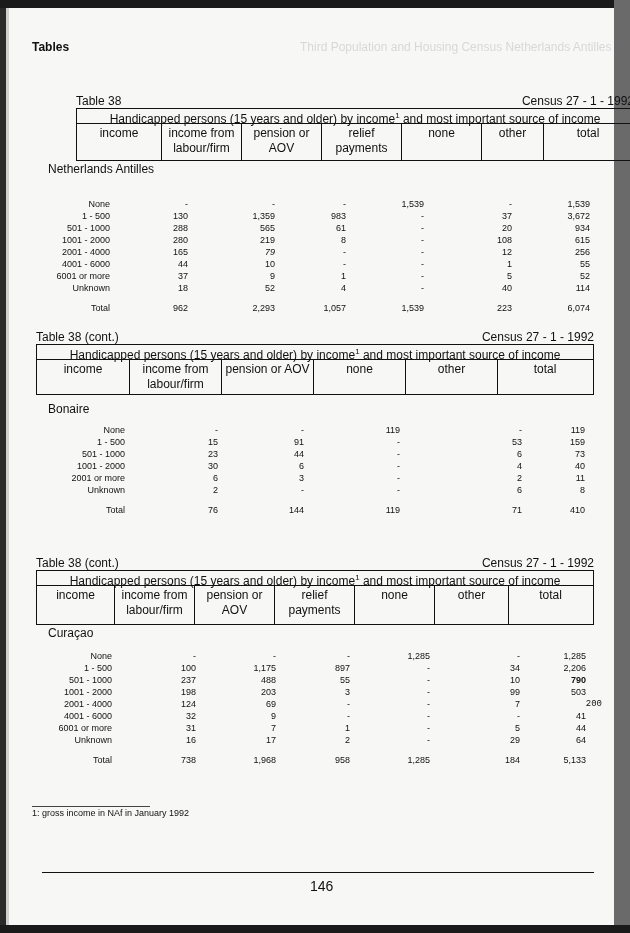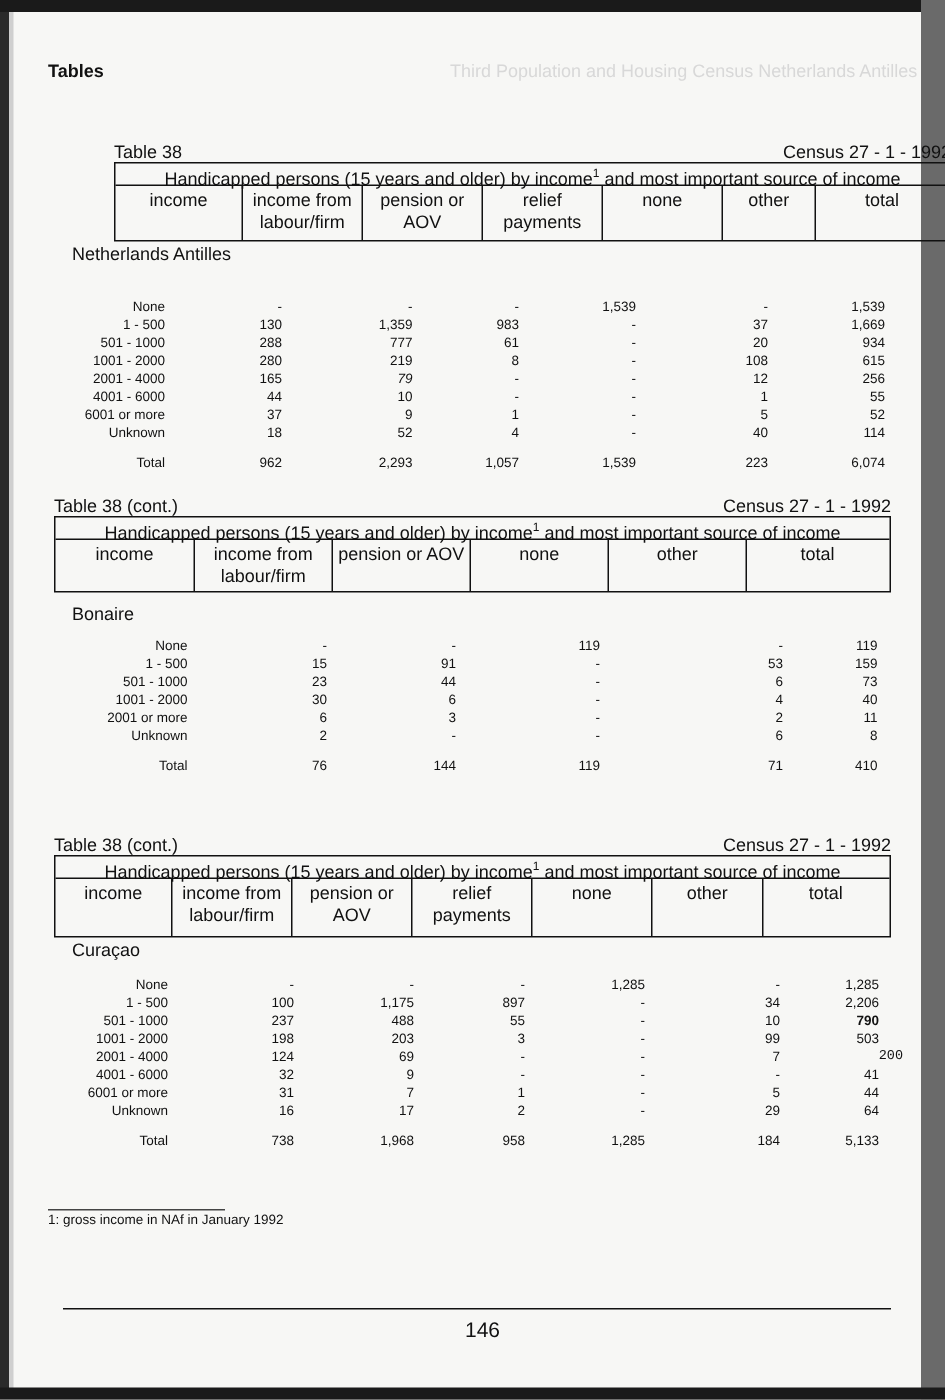--- a/index.html
+++ b/index.html
@@ -75,26 +75,26 @@
       <span style="left: 442px; width: 70px;">-</span>
       <span style="left: 520px; width: 70px;">1,539</span>
     </div>
     <div class="row">
       <span style="left: 0px; width: 110px;">1 - 500</span>
       <span style="left: 118px; width: 70px;">130</span>
       <span style="left: 205px; width: 70px;">1,359</span>
       <span style="left: 276px; width: 70px;">983</span>
       <span style="left: 354px; width: 70px;">-</span>
       <span style="left: 442px; width: 70px;">37</span>
-      <span style="left: 520px; width: 70px;">1,669</span>
+      <span style="left: 520px; width: 70px;">3,672</span>
     </div>
     <div class="row">
       <span style="left: 0px; width: 110px;">501 - 1000</span>
       <span style="left: 118px; width: 70px;">288</span>
-      <span style="left: 205px; width: 70px;">777</span>
+      <span style="left: 205px; width: 70px;">565</span>
       <span style="left: 276px; width: 70px;">61</span>
       <span style="left: 354px; width: 70px;">-</span>
       <span style="left: 442px; width: 70px;">20</span>
       <span style="left: 520px; width: 70px;">934</span>
     </div>
     <div class="row">
       <span style="left: 0px; width: 110px;">1001 - 2000</span>
       <span style="left: 118px; width: 70px;">280</span>
       <span style="left: 205px; width: 70px;">219</span>
       <span style="left: 276px; width: 70px;">8</span>

